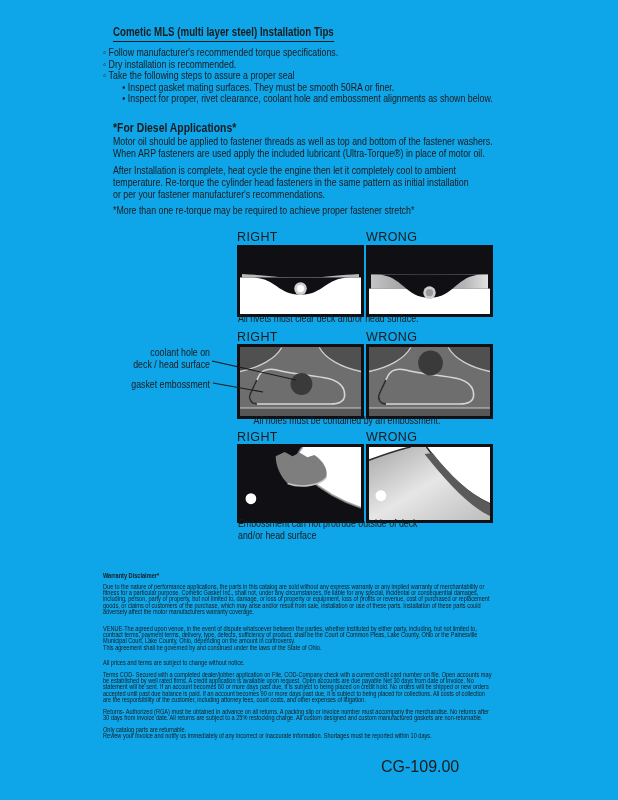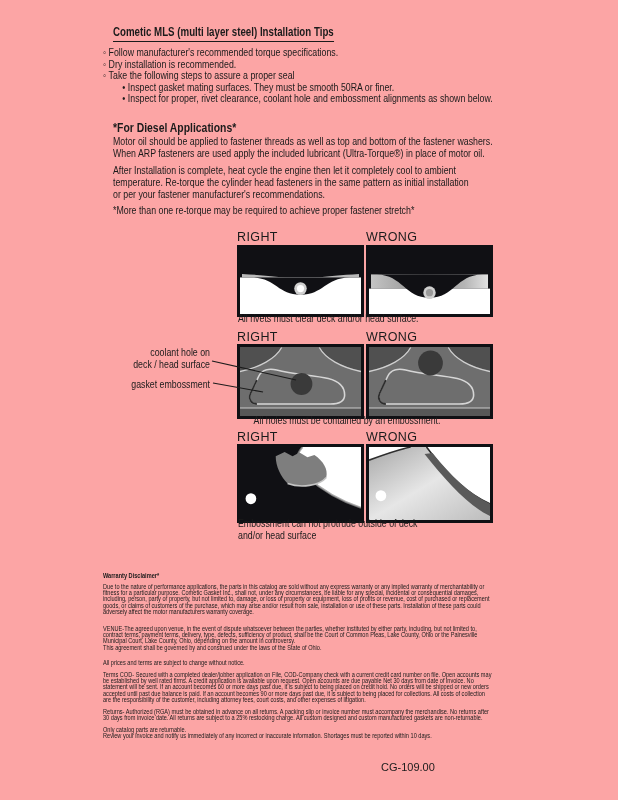--- a/index.html
+++ b/index.html
@@ -1,35 +1,35 @@
 <!DOCTYPE html>
 <html><head>
 <meta charset="utf-8">
 <style>
   html,body{margin:0;padding:0;background:#fff;}
   .page{
-    position:relative;width:618px;height:800px;background:#fca5a5;overflow:hidden;
+    position:relative;width:618px;height:800px;background:#0ea5e9;overflow:hidden;
     font-family:"Liberation Sans","DejaVu Sans",sans-serif;color:#1b1b1b;
   }
   .abs{position:absolute;}
   .cond{transform:scaleX(0.8);transform-origin:0 0;}
   .condc{transform:scaleX(0.8);transform-origin:50% 0;}
   .condr{transform:scaleX(0.8);transform-origin:100% 0;}
   .cond-title{transform:scaleX(0.72);transform-origin:0 0;}
   .ml{white-space:pre-line;}
   .t-title{font-size:13.5px;font-weight:bold;line-height:14px;}
   .t-title .u{display:inline-block;border-bottom:1.6px solid #1b1b1b;padding-bottom:2px;}
   .t-h{font-size:13px;font-weight:bold;line-height:13px;}
   .t-body{font-size:11px;line-height:12px;}
   .t-bul{font-size:11px;line-height:11.6px;}
   .t-label{font-size:12.5px;line-height:13px;letter-spacing:0.4px;text-align:left;}
   .t-cap{font-size:11px;line-height:11.5px;}
   .t-small{font-size:7px;line-height:6.2px;}
   .t-small-h{font-size:7px;font-weight:bold;line-height:7px;}
-  .t-foot{font-size:11px;line-height:14px;}
+  .t-foot{font-size:16px;line-height:14px;}
   .bul-row{position:relative;padding-left:7px;}
   .bul-row .mk{position:absolute;left:0;top:0;}
   .bul-row.sub{margin-left:24px;}
   .panel{border:3px solid #101014;background:#fff;}
   .panel svg{display:block;width:100%;height:100%;}
 </style>
 </head>
 <body>
 
 <div class="page">

